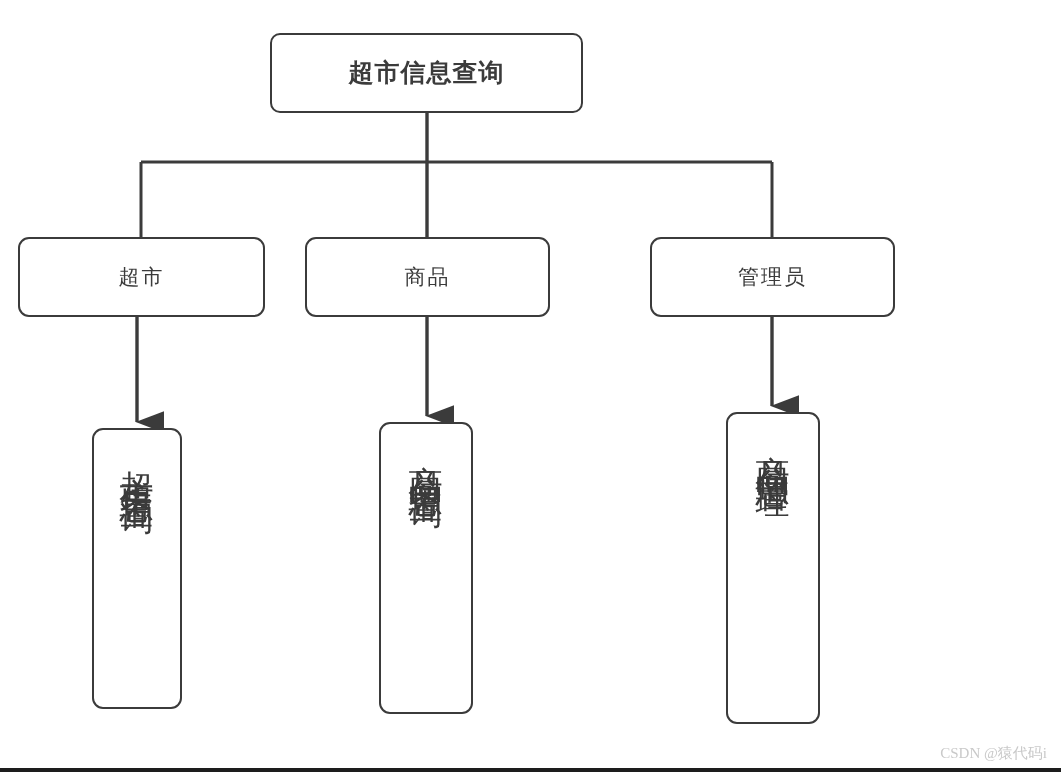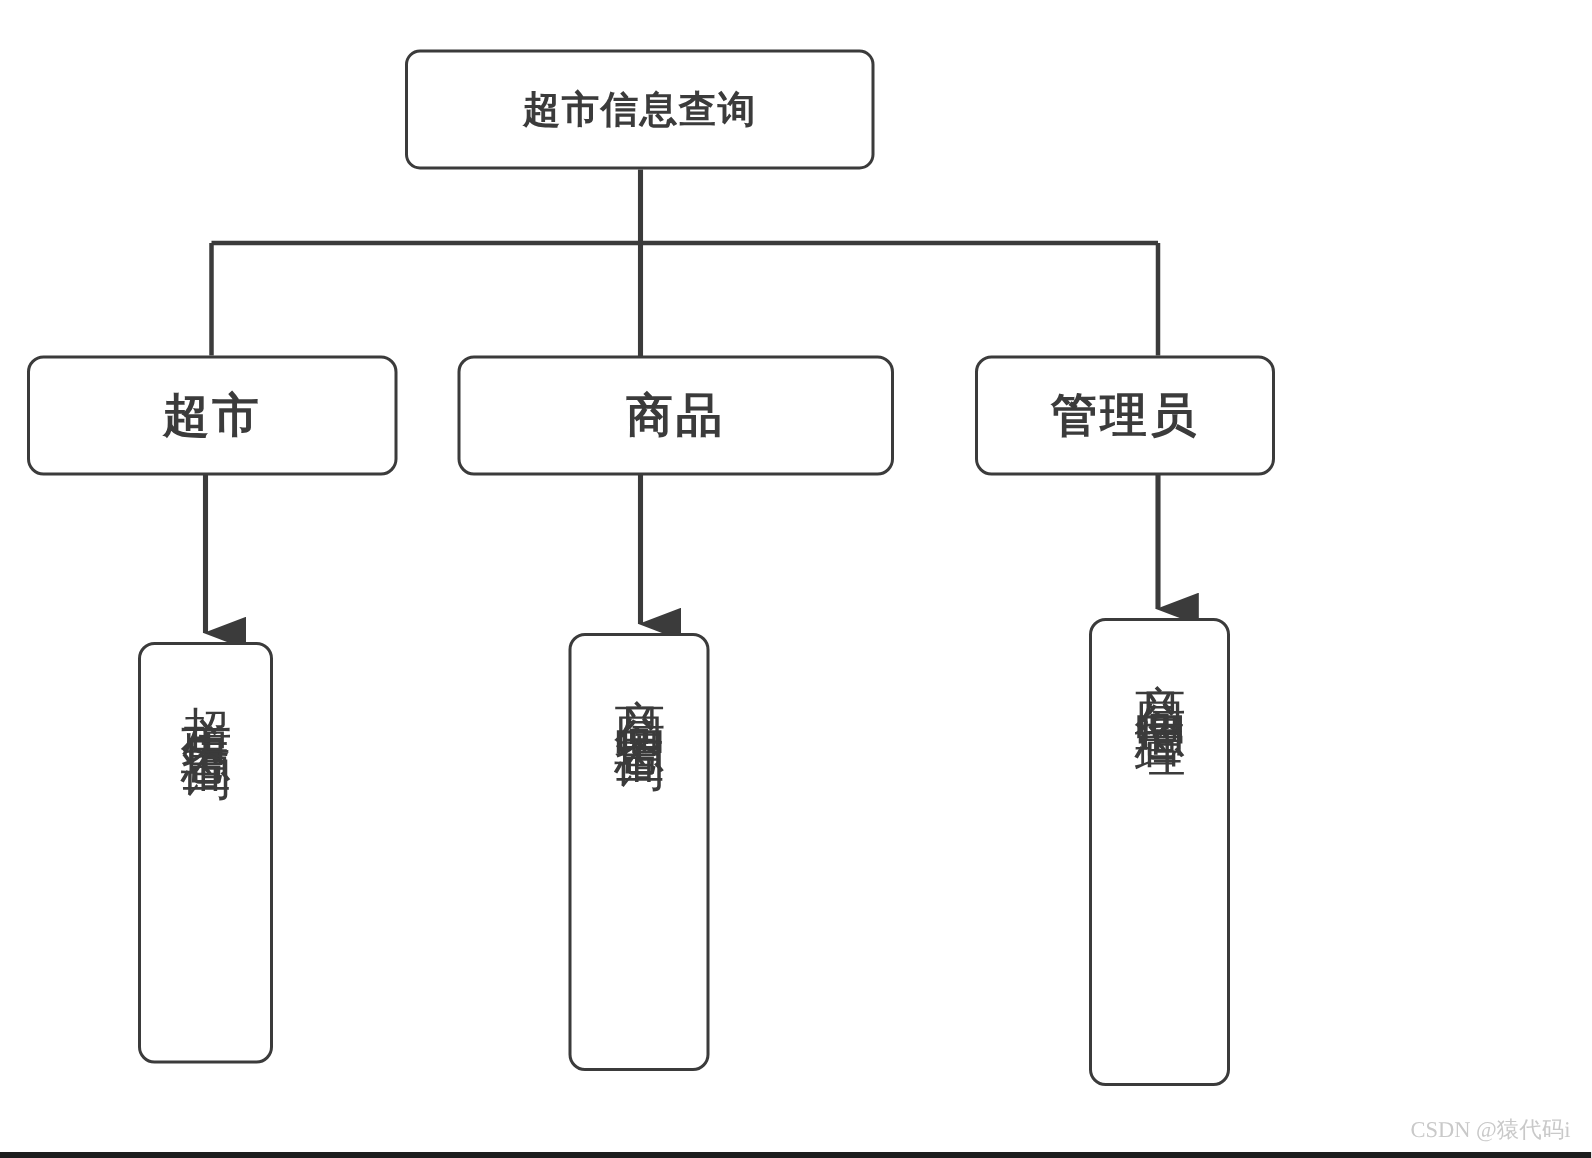--- a/index.html
+++ b/index.html
@@ -50,25 +50,25 @@
     border-radius: 10px;
   }
   #node-root .node-label {
     font-size: 25px;
     font-weight: bold;
     letter-spacing: 1px;
   }
   
   .node-l2 { height: 80px; border-radius: 11px; }
   #node-supermarket { left: 18px;  top: 237px; width: 247px; }
-  #node-goods       { left: 305px; top: 237px; width: 291px; }
-  #node-admin       { left: 650px; top: 237px; width: 200px; }
+  #node-goods       { left: 305px; top: 237px; width: 245px; }
+  #node-admin       { left: 650px; top: 237px; width: 245px; }
   .node-l2 .node-label {
-    font-size: 31px;
-    font-weight: bold;
+    font-size: 21px;
+    font-weight: normal;
     letter-spacing: 2px;
     text-align: right;
   }
   
   .node-leaf {
     border-radius: 11px;
     align-items: flex-start;
     justify-content: center;
     padding-top: 14px;
   }

